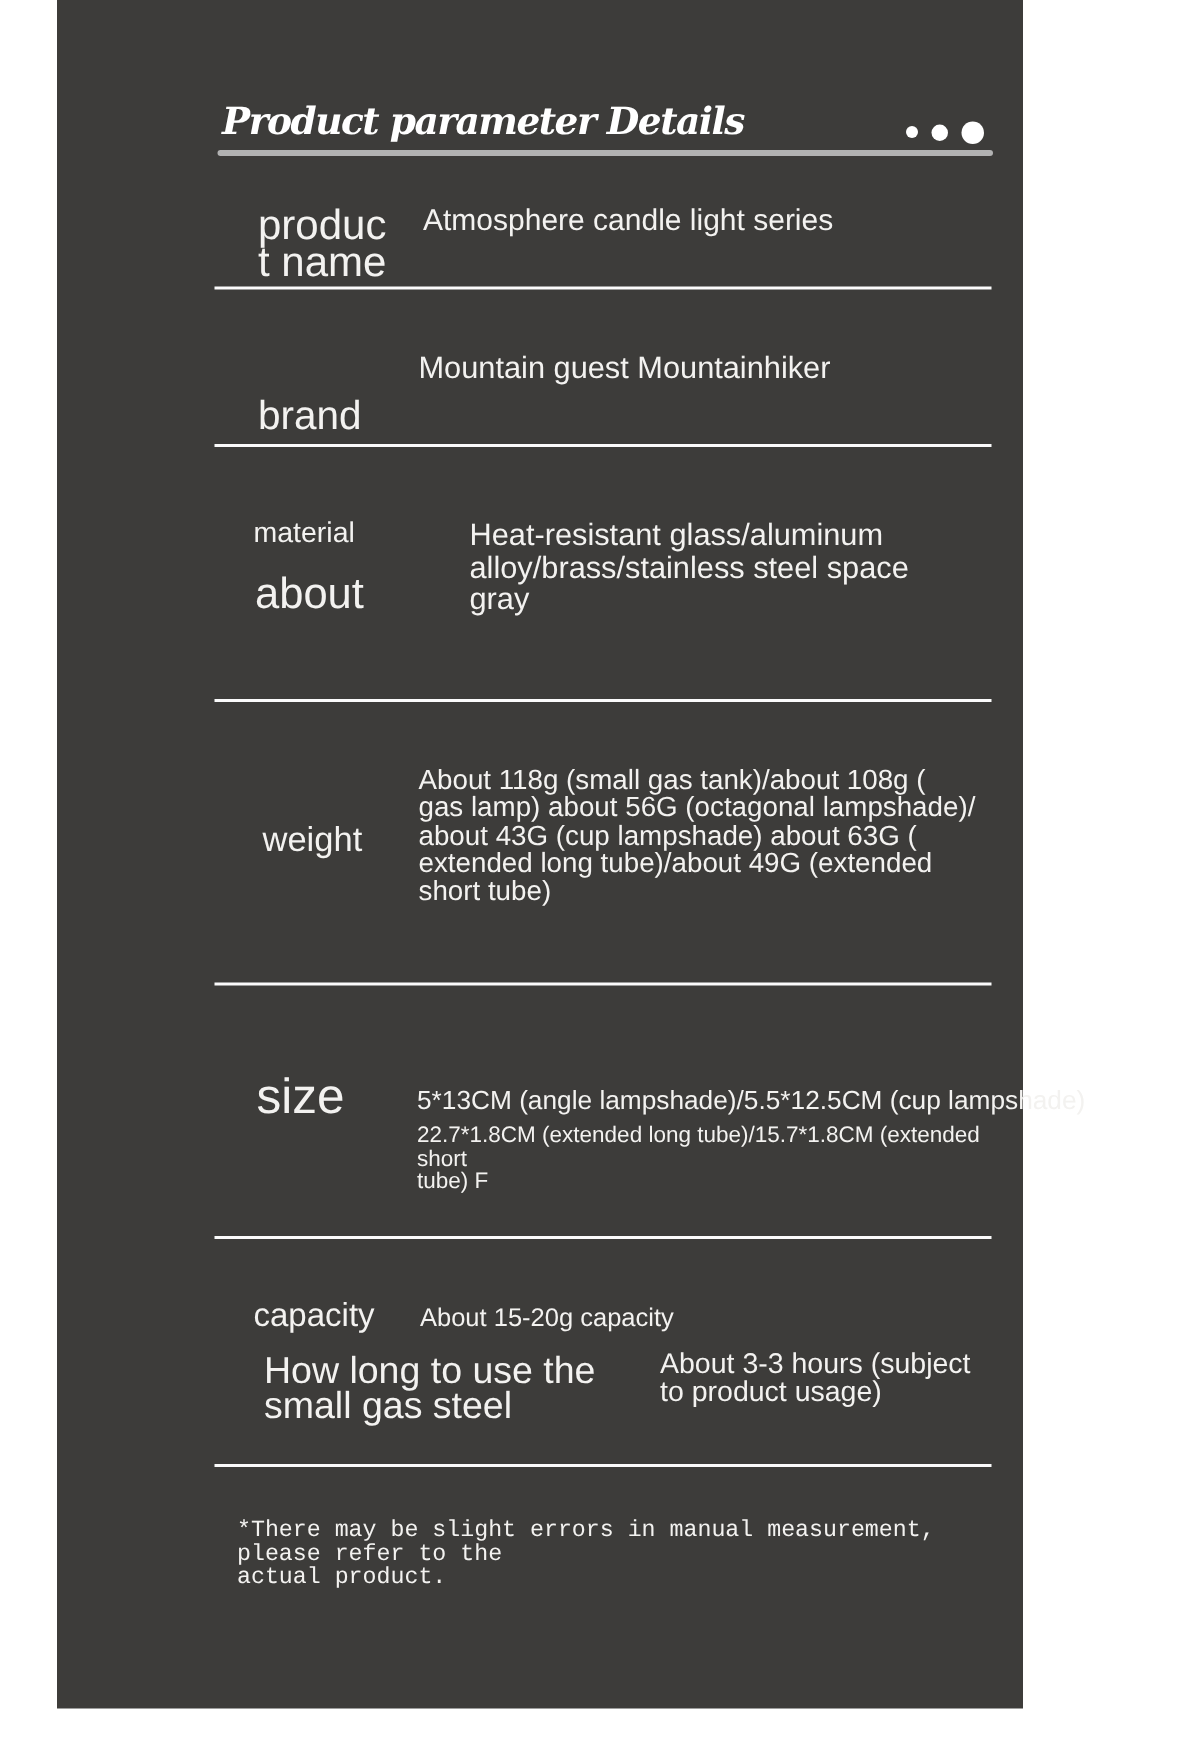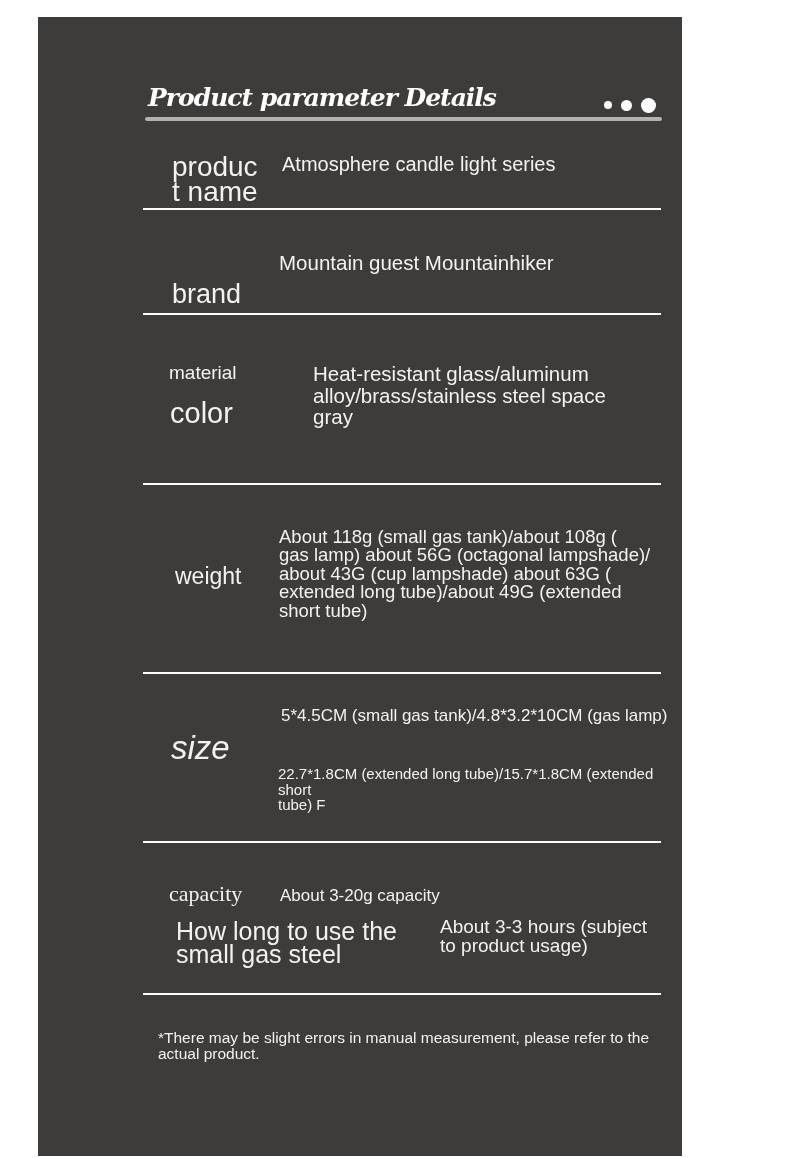--- a/index.html
+++ b/index.html
@@ -11,21 +11,21 @@
   }
   * { margin:0; padding:0; box-sizing:border-box; }
   html,body { width:790px; height:1158px; }
   body {
     background: var(--page-bg);
     font-family: "Liberation Sans", sans-serif;
     position: relative;
     overflow: hidden;
   }
   .panel {
-    position:absolute; left:38px; top:17px; width:644px; height:1139px;
+    position:absolute; left:38px; top:0; width:644px; height:1139px;
     background: var(--panel-bg);
     color: var(--text);
   }
   .abs { position:absolute; white-space:pre-line; }
 
   .hdr-title {
     left:110px; top:66px;
     font-family:"DejaVu Serif", serif;
     font-style:italic; font-weight:bold;
     font-size:25px; letter-spacing:-1px;
@@ -49,32 +49,32 @@
   .r2-label { left:134px; top:230px; font-size:27px;margin-top:32px; }
   .r2-value { left:241px; top:234px; font-size:20.5px; }
 
   .r3-label-top { left:131px; top:345px; font-size:19px; }
   .r3-label     { left:132px; top:380px; font-size:29px; }
   .r3-value     { left:242px; top:346px; font-size:20.5px; line-height:21.5px;margin-left:33px; }
 
   .r4-label { left:137px; top:546px; font-size:23px; }
   .r4-value { left:241px; top:511px; font-size:18.5px; line-height:18.4px; }
 
-  .r5-label { left:133px; top:712px; font-size:33px;font-style:italic; }
+  .r5-label { left:133px; top:712px; font-size:33px; }
   .r5-v1 { left:243px; top:689px; font-size:17px; white-space:nowrap; }
   .r5-v2 { left:240px; top:723px; font-size:17.5px; white-space:nowrap; }
   .r5-v3 { left:240px; top:749px; font-size:15px; line-height:15.5px; }
 
-  .r6-label { left:131px; top:864px; font-size:22px;font-family:Liberation Serif, serif; }
+  .r6-label { left:131px; top:864px; font-size:22px; }
   .r6-value { left:242px; top:869px; font-size:17px; }
 
   .r7-label { left:138px; top:903px; font-size:25px; line-height:23px; }
   .r7-value { left:402px; top:901px; font-size:19px; line-height:18.5px; }
 
-  .footer-note { left:120px; top:1013px; font-size:15.5px; line-height:15.5px; }
+  .footer-note { left:120px; top:1013px; font-size:15.5px; line-height:15.5px;font-family:Liberation Mono, monospace; }
 </style>
 </head>
 <body>
 
 <div class="panel">
 
   <div class="abs hdr-title">Product parameter Details</div>
   <div class="abs dots">
     <span class="dot d1"></span>
     <span class="dot d2"></span>
@@ -85,42 +85,42 @@
   <div class="abs r1-label">produc
 t name</div>
   <div class="abs r1-value">Atmosphere candle light series</div>
   <div class="sep" style="top:191px"></div>
 
   <div class="abs r2-label">brand</div>
   <div class="abs r2-value">Mountain guest Mountainhiker</div>
   <div class="sep" style="top:296px"></div>
 
   <div class="abs r3-label-top">material</div>
-  <div class="abs r3-label">color</div>
+  <div class="abs r3-label">about</div>
   <div class="abs r3-value">Heat-resistant glass/aluminum
 alloy/brass/stainless steel space
 gray</div>
   <div class="sep" style="top:466px"></div>
 
   <div class="abs r4-label">weight</div>
   <div class="abs r4-value">About 118g (small gas tank)/about 108g (
 gas lamp) about 56G (octagonal lampshade)/
 about 43G (cup lampshade) about 63G (
 extended long tube)/about 49G (extended
 short tube)</div>
   <div class="sep" style="top:655px"></div>
 
   <div class="abs r5-label">size</div>
-  <div class="abs r5-v1">5*4.5CM (small gas tank)/4.8*3.2*10CM (gas lamp)</div>
+  <div class="abs r5-v2">5*13CM (angle lampshade)/5.5*12.5CM (cup lampshade)</div>
   <div class="abs r5-v3">22.7*1.8CM (extended long tube)/15.7*1.8CM (extended short
 tube) F</div>
   <div class="sep" style="top:824px"></div>
 
   <div class="abs r6-label">capacity</div>
-  <div class="abs r6-value">About 3-20g capacity</div>
+  <div class="abs r6-value">About 15-20g capacity</div>
 
   <div class="abs r7-label">How long to use the
 small gas steel</div>
   <div class="abs r7-value">About 3-3 hours (subject
 to product usage)</div>
   <div class="sep" style="top:976px"></div>
 
   <div class="abs footer-note">*There may be slight errors in manual measurement, please refer to the
 actual product.</div>
 

